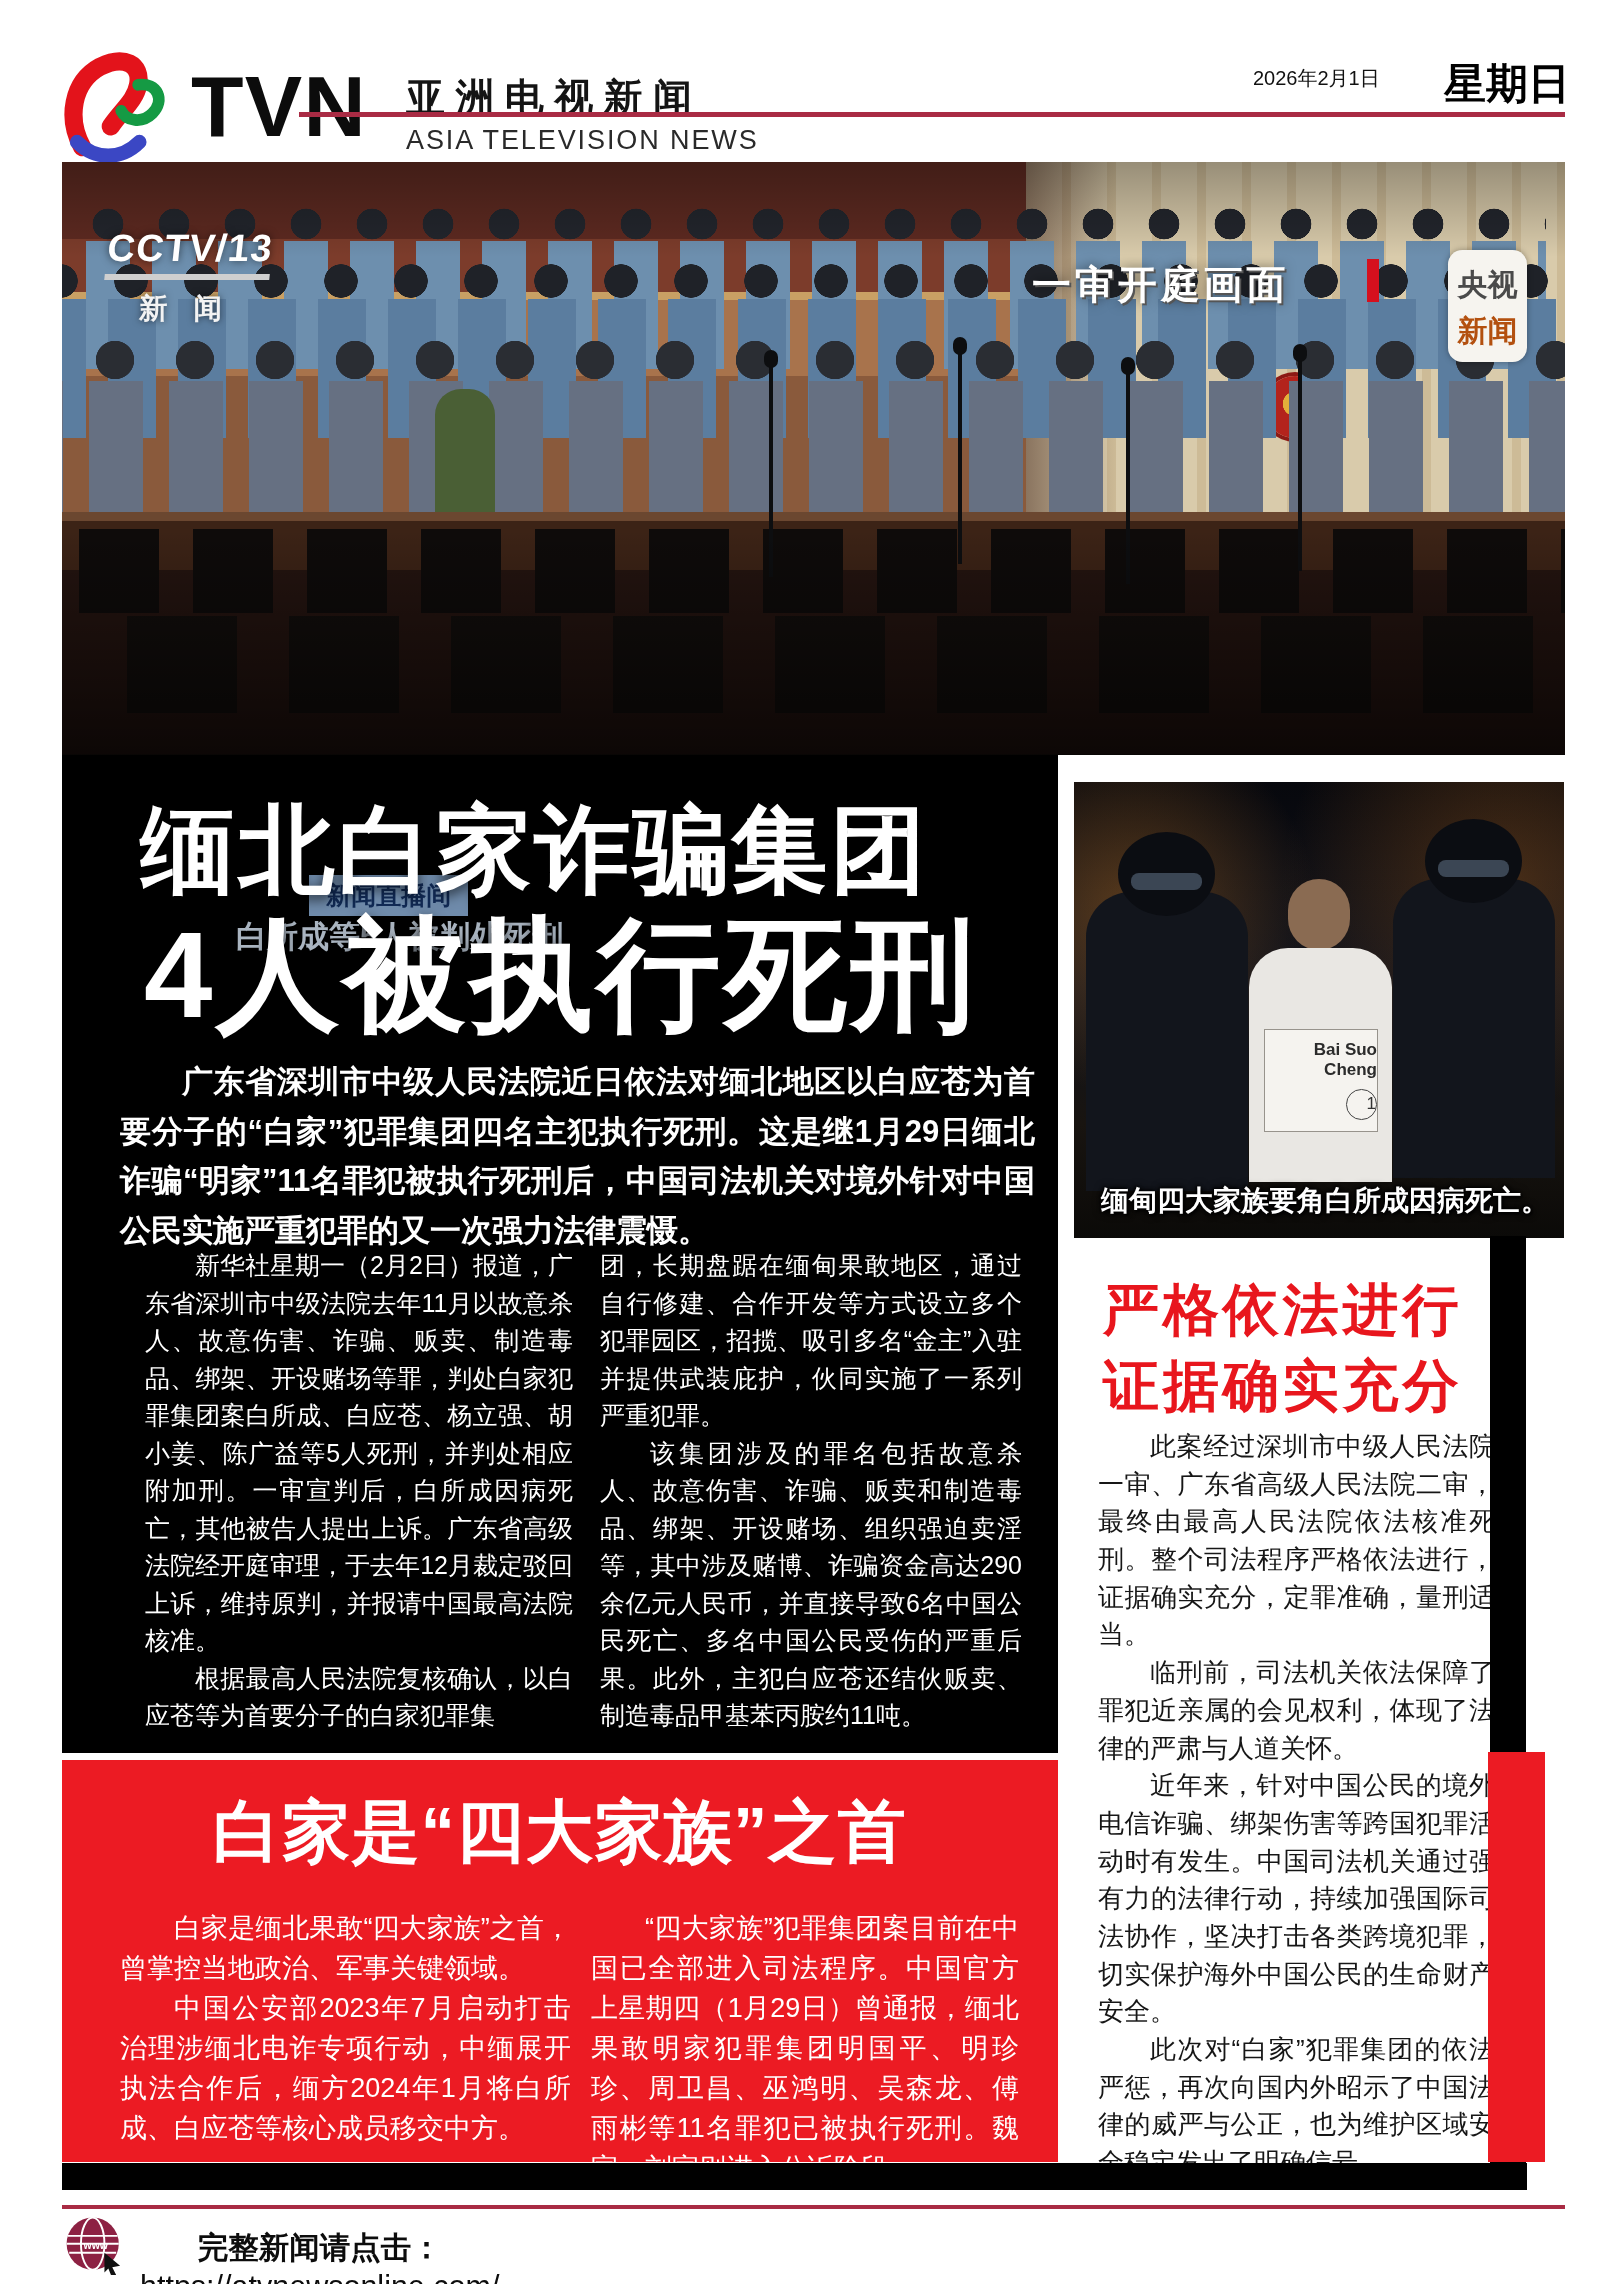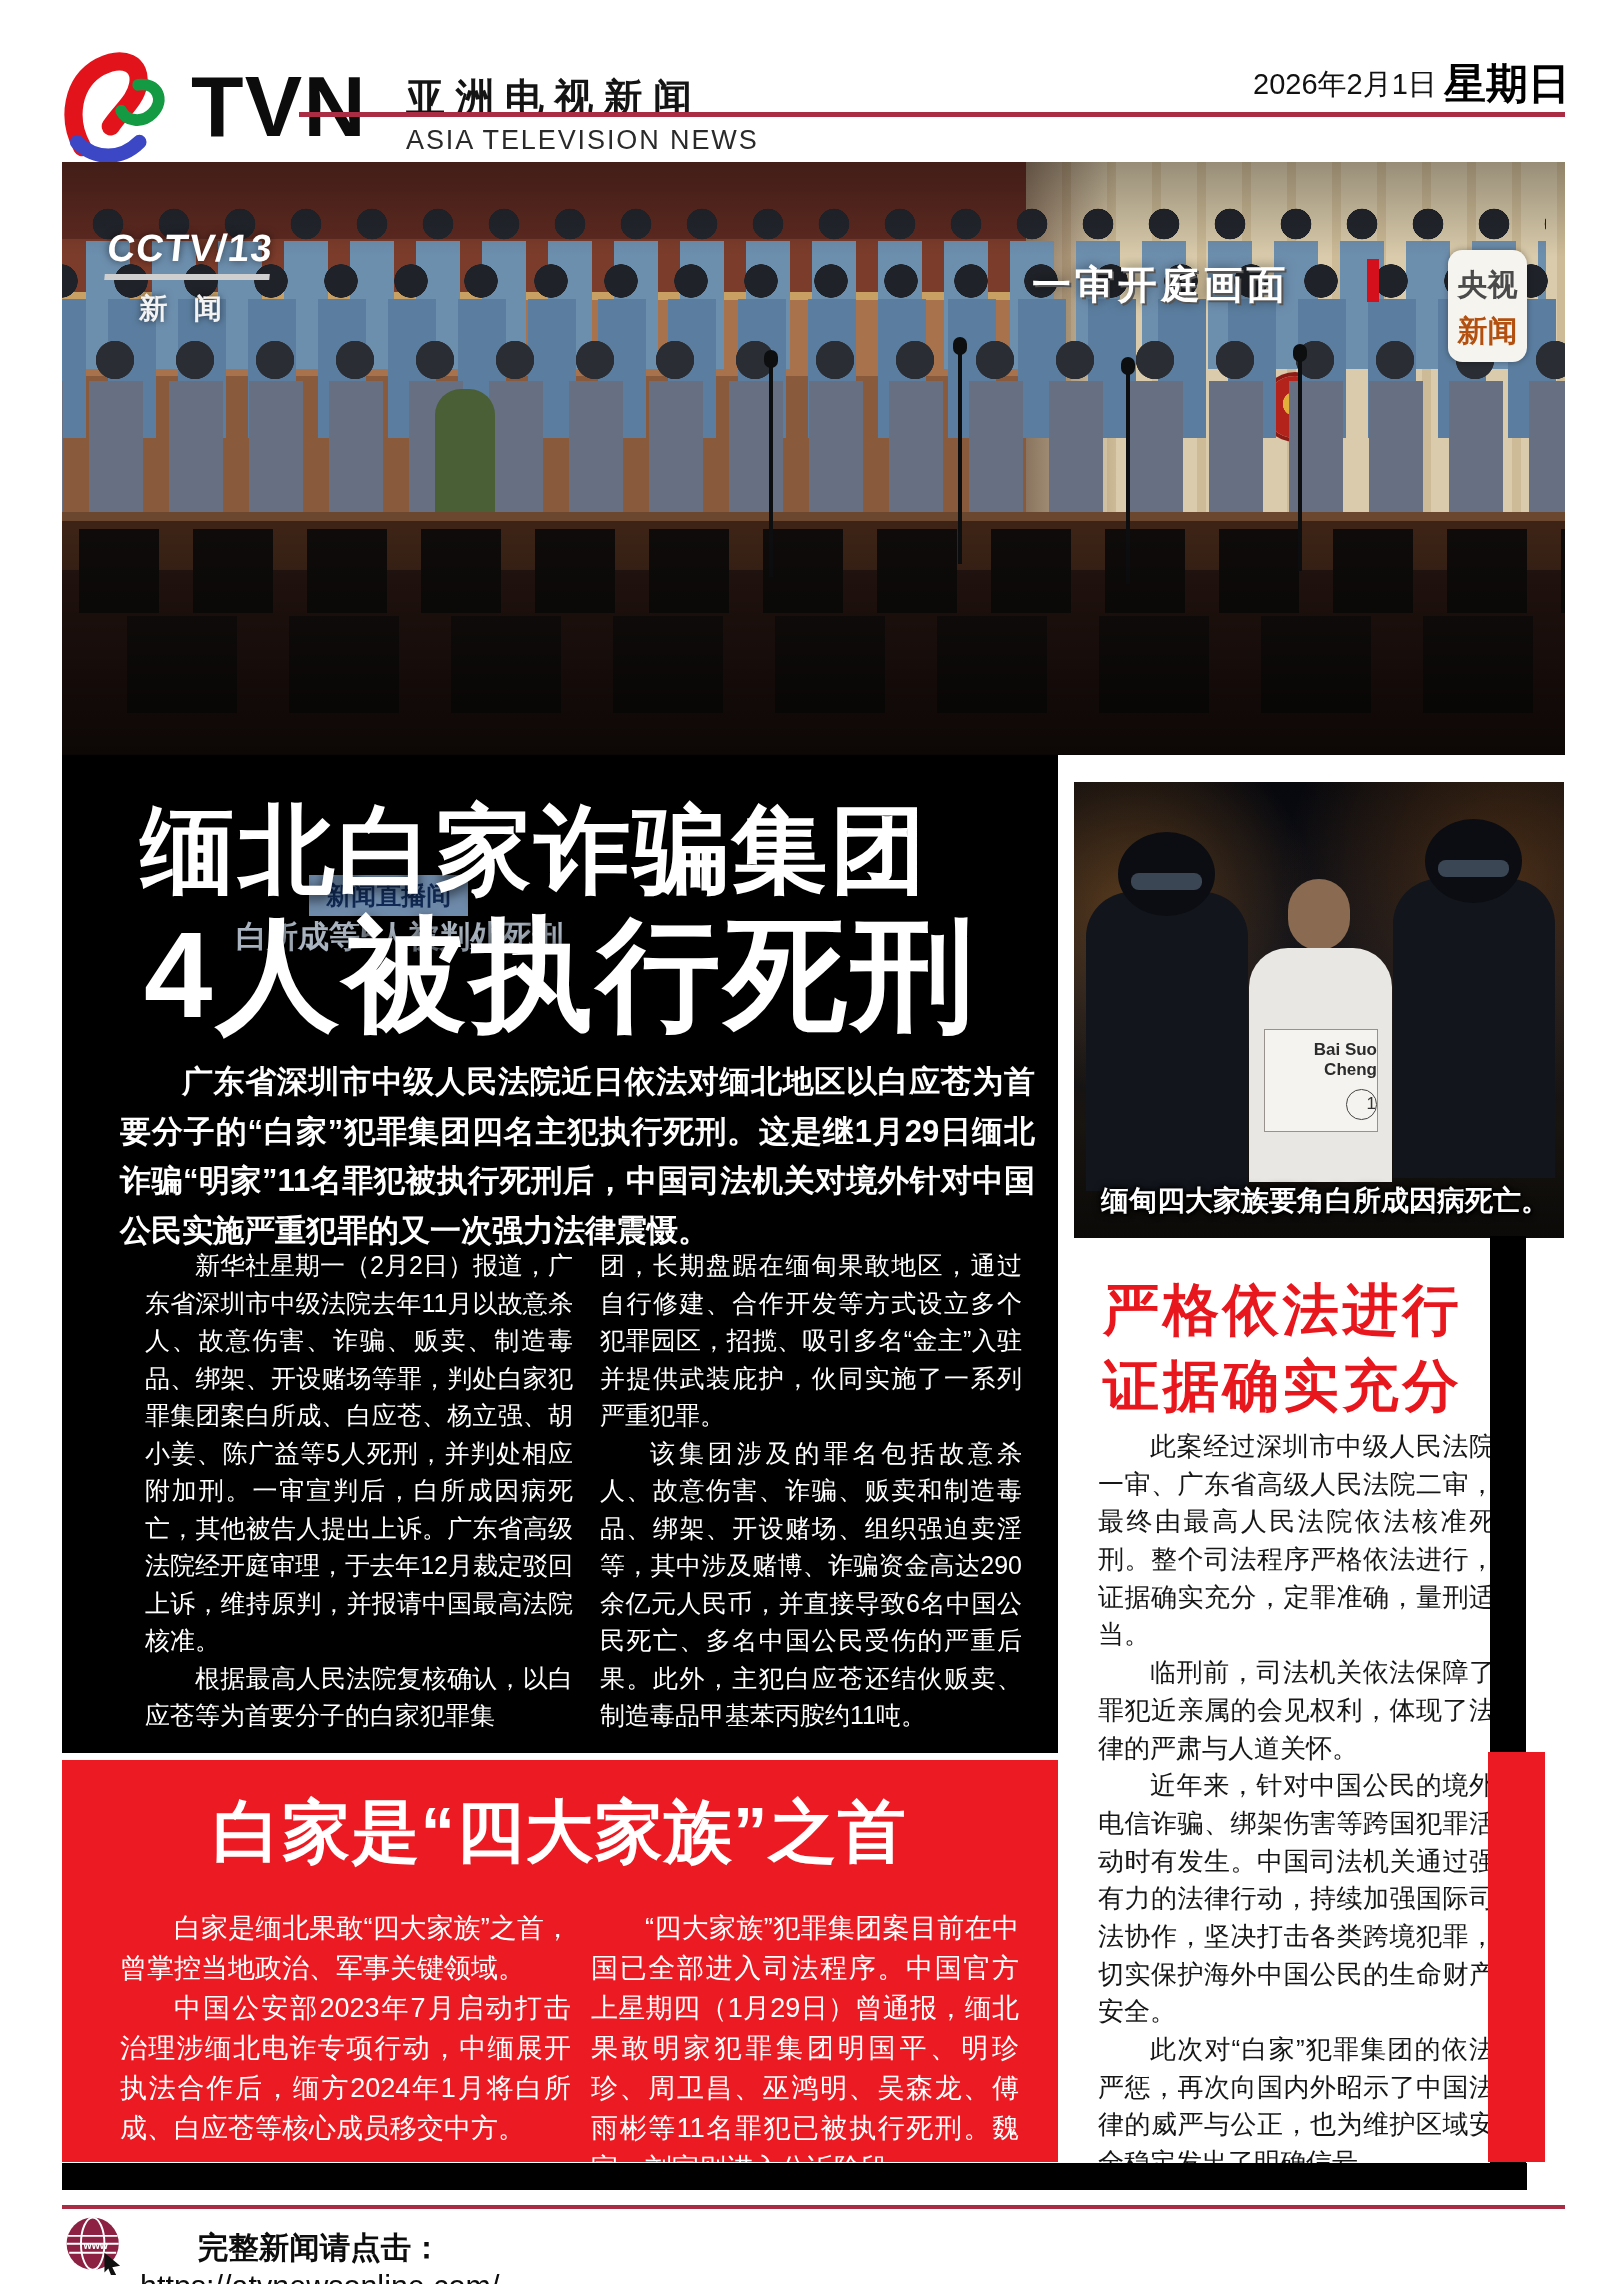--- a/index.html
+++ b/index.html
@@ -5,21 +5,21 @@
   html,body{margin:0;padding:0;background:#fff;}
   .page{position:relative;width:1623px;height:2284px;background:#fff;overflow:hidden;
         font-family:"Liberation Sans","DejaVu Sans",sans-serif;color:#111;border-radius:21px;}
   .abs{position:absolute;}
 
   
   .brand-logo{left:64px;top:51px;width:130px;height:117px;}
   .brand-word{left:191px;top:57px;font-size:86px;font-weight:900;color:#0c0c0c;letter-spacing:1.3px;}
   .brand-cn{left:406px;top:71px;font-size:39px;font-weight:800;color:#141414;letter-spacing:10.4px;}
   .brand-en{left:406px;top:125px;font-size:27px;color:#2a2a2a;letter-spacing:1.9px;}
-  .header-date{left:1253px;top:65px;font-size:29px;color:#111;}
+  .header-date{left:1253px;top:65px;font-size:20px;color:#111;}
   .header-weekday{left:1444px;top:56px;font-size:42px;font-weight:900;color:#000;}
   .header-rule{left:299px;top:112px;width:1266px;height:5.2px;background:#a92b44;}
 
   
   .hero{left:62px;top:162px;width:1503px;height:593px;background:#1a120d;overflow:hidden;}
   .hero .wall{position:absolute;left:0;right:0;top:0;height:363px;
      background:linear-gradient(180deg,#5e2a21 0 77px,#7c3c2b 77px 130px,#c9a064 130px 138px,#a8734c 138px 214px,#8a5a3c 214px 100%);}
   .hero .slats{position:absolute;right:0;top:0;width:539px;height:350px;
      background:linear-gradient(90deg,rgba(60,30,20,.5),rgba(60,30,20,0) 91px),
      repeating-linear-gradient(90deg,#d9cbab 0 36px,#cdbb97 36px 45px);}

